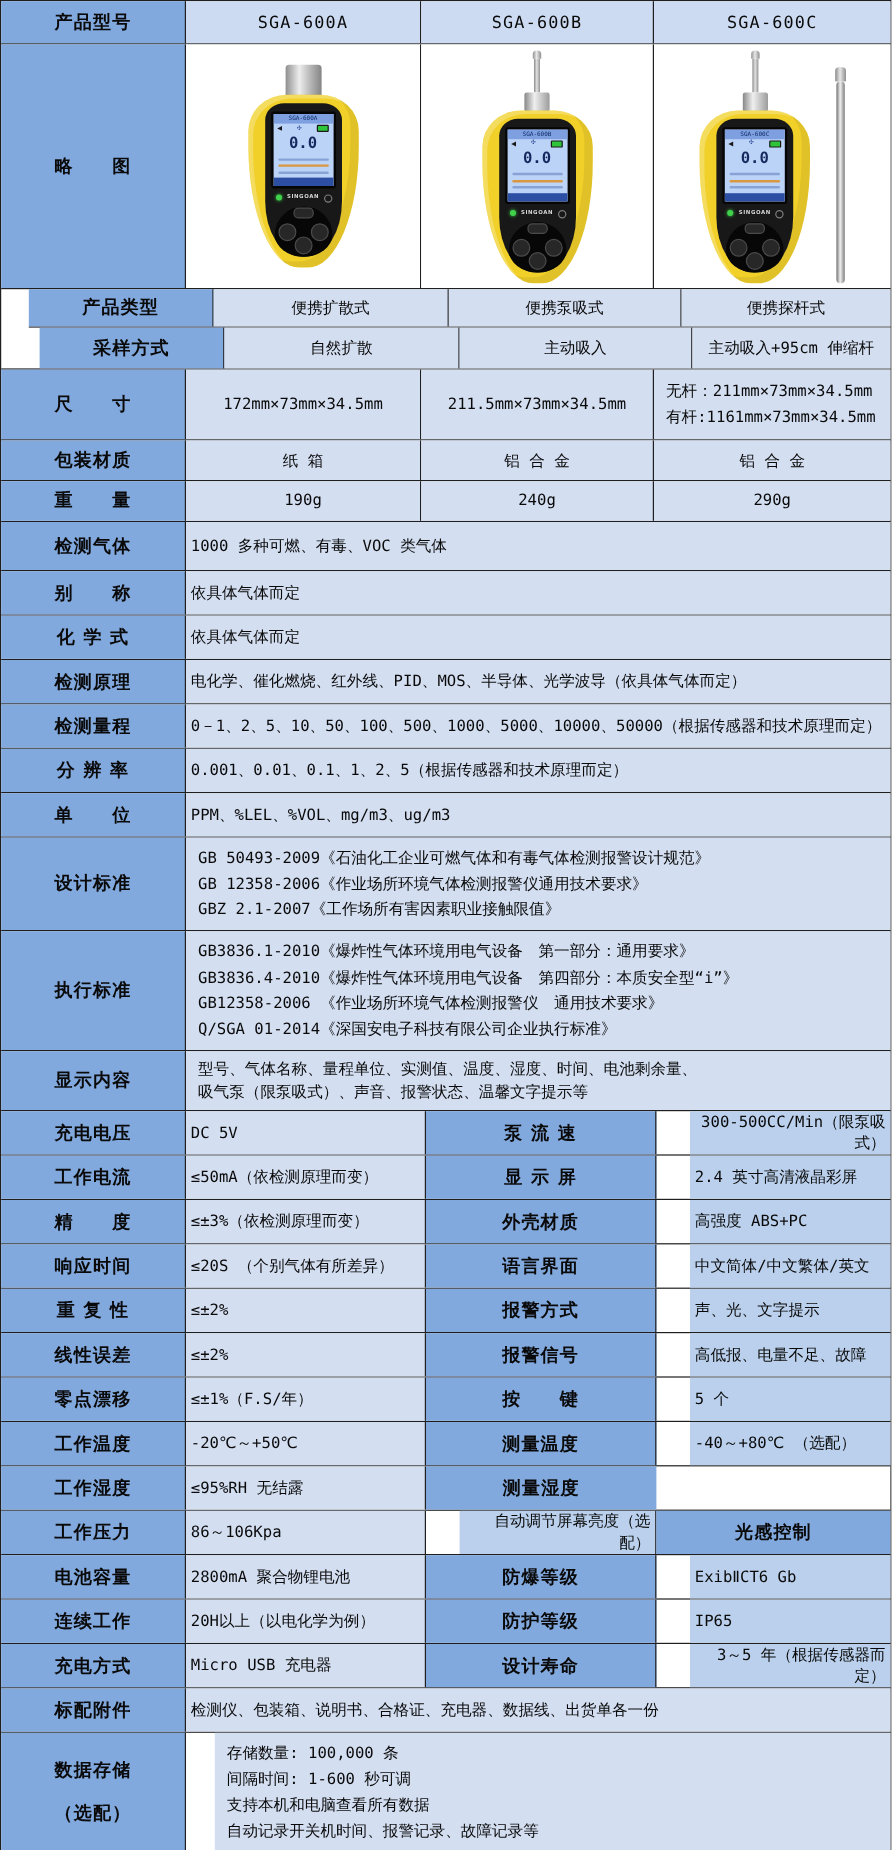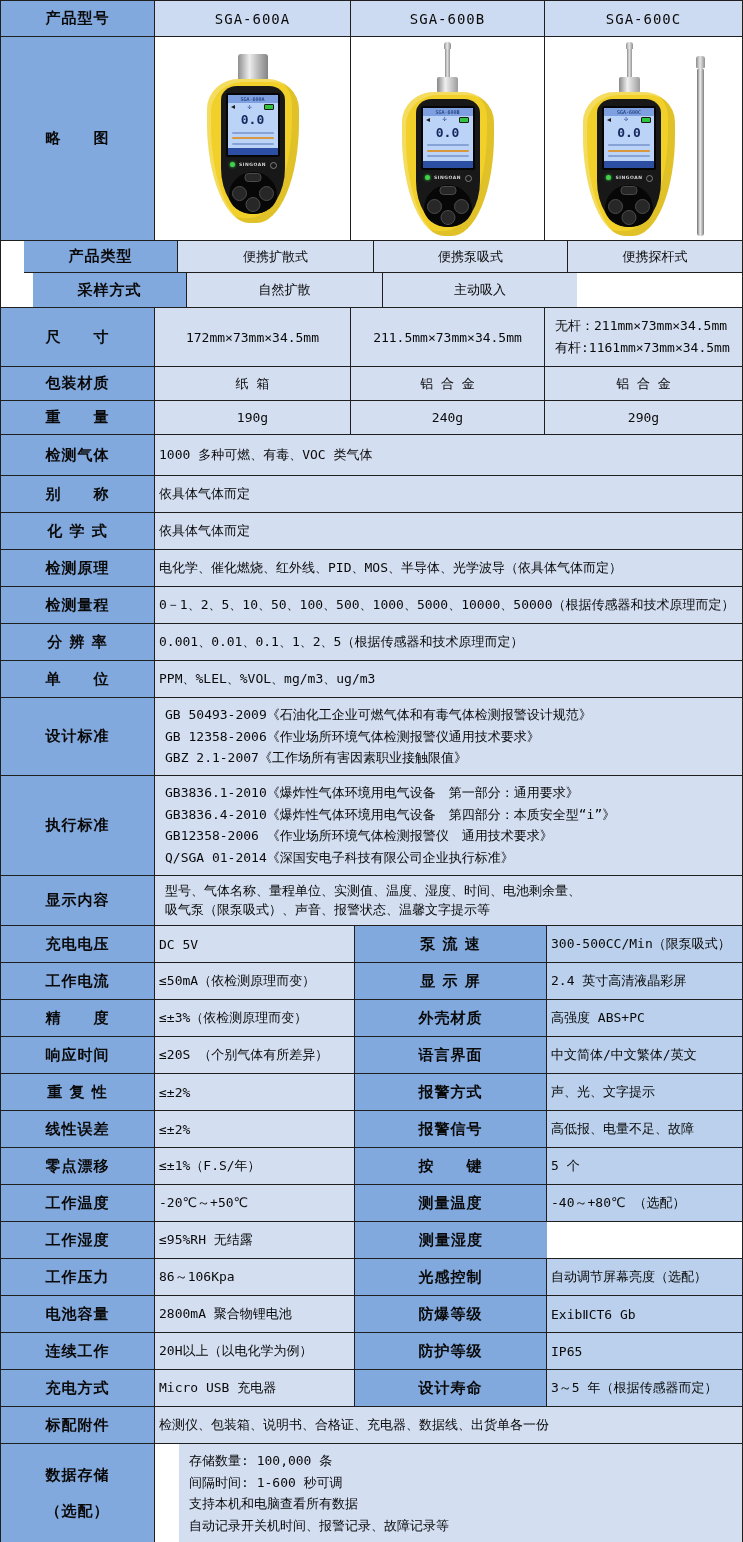--- a/index.html
+++ b/index.html
@@ -18,21 +18,21 @@
   .table{width:743px;box-sizing:border-box;border:1px solid var(--border);}
   .row{display:grid;border-bottom:1px solid var(--border);box-sizing:border-box;}
   .row:last-child{border-bottom:none;}
   .cols3{grid-template-columns:154px 196px 194px 1fr;}
   .cols2{grid-template-columns:154px 1fr;}
   .cols4{grid-template-columns:154px 200px 192px 1fr;}
   .cell{border-right:1px solid var(--border);box-sizing:border-box;display:flex;align-items:center;justify-content:center;overflow:hidden;}
   .cell:last-child{border-right:none;}
   .label{background:var(--label-bg);font-weight:bold;font-size:15px;letter-spacing:1px;text-align:center;}
   .val{background:var(--value-bg);font-size:13px;font-family:"DejaVu Sans Mono","DejaVu Sans",sans-serif;}
-  .val.alt{background:var(--value-alt-bg);}
+  .val.alt{background:var(--value-alt-bg);margin-left:28px;}
   .hval{background:var(--header-value-bg);font-size:14px;font-family:"DejaVu Sans Mono","DejaVu Sans",sans-serif;letter-spacing:1px;}
   .left{justify-content:flex-start;padding:0 4px;text-align:right;}
   .stack{flex-direction:column;align-items:stretch;justify-content:space-evenly;padding:4px 10px;}
   .stack .line{text-align:left;}
   .stack.center-lines .line{text-align:center;}
   .img-cell{background:#ffffff;position:relative;}
   
   .h36{height:36px;}  .h204{height:204px;} .h32{height:32px;margin-left:23px;} .h35{height:35px;padding-left:32px;}
   .h59{height:59px;}  .h34{height:34px;}   .h41{height:41px;} .h37{height:37px;}
   .h78{height:78px;}  .h100{height:100px;} .h50{height:50px;} .h99{height:99px;gap:24px;}
@@ -222,20 +222,21 @@
   <div class="row cols3 h32">
     <div class="cell label">产品类型</div>
     <div class="cell val">便携扩散式</div>
     <div class="cell val">便携泵吸式</div>
     <div class="cell val">便携探杆式</div>
   </div>
   <div class="row cols3 h35">
     <div class="cell label">采样方式</div>
     <div class="cell val">自然扩散</div>
     <div class="cell val">主动吸入</div>
+    <div class="cell val">主动吸入+95cm 伸缩杆</div>
   </div>
   <div class="row cols3 h59">
     <div class="cell label">尺　　寸</div>
     <div class="cell val">172mm×73mm×34.5mm</div>
     <div class="cell val">211.5mm×73mm×34.5mm</div>
     <div class="cell val stack">
       <div class="line">无杆：211mm×73mm×34.5mm</div>
       <div class="line">有杆:1161mm×73mm×34.5mm</div>
     </div>
   </div>
@@ -354,22 +355,22 @@
     <div class="cell val alt left">-40～+80℃ （选配）</div>
   </div>
   <div class="row cols4 h37">
     <div class="cell label">工作湿度</div>
     <div class="cell val left">≤95%RH 无结露</div>
     <div class="cell label">测量湿度</div>
   </div>
   <div class="row cols4 h37">
     <div class="cell label">工作压力</div>
     <div class="cell val left">86～106Kpa</div>
+    <div class="cell val alt left">自动调节屏幕亮度（选配）</div>
     <div class="cell label">光感控制</div>
-    <div class="cell val alt left">自动调节屏幕亮度（选配）</div>
   </div>
   <div class="row cols4 h37">
     <div class="cell label">电池容量</div>
     <div class="cell val left">2800mA 聚合物锂电池</div>
     <div class="cell label">防爆等级</div>
     <div class="cell val alt left">ExibⅡCT6 Gb</div>
   </div>
   <div class="row cols4 h37">
     <div class="cell label">连续工作</div>
     <div class="cell val left">20H以上（以电化学为例）</div>

